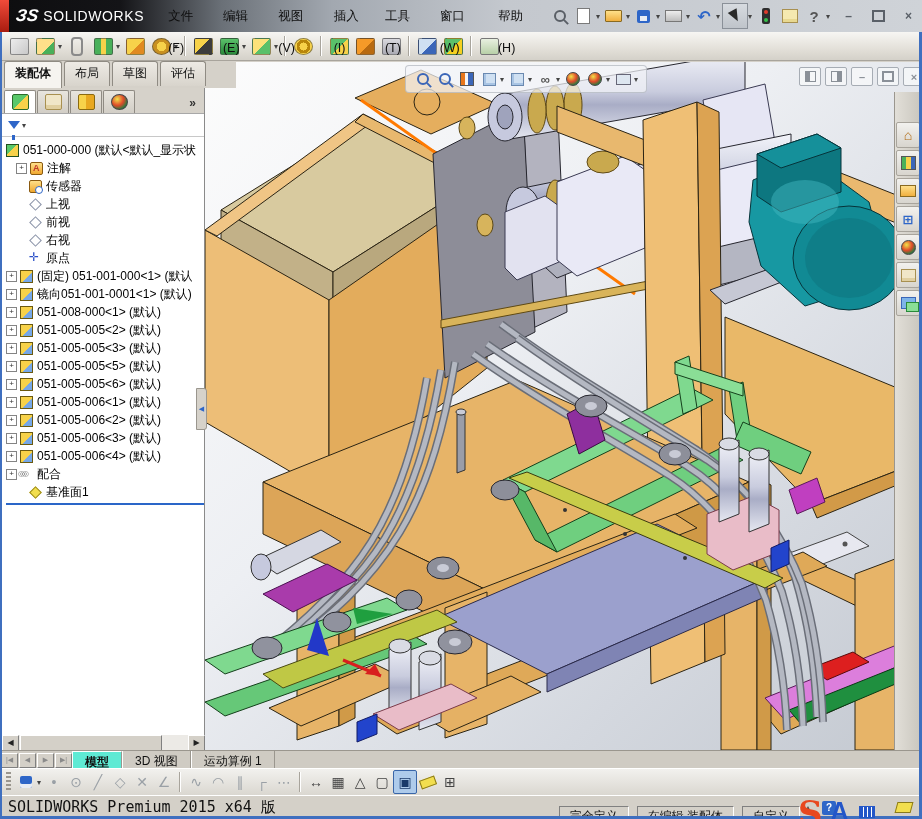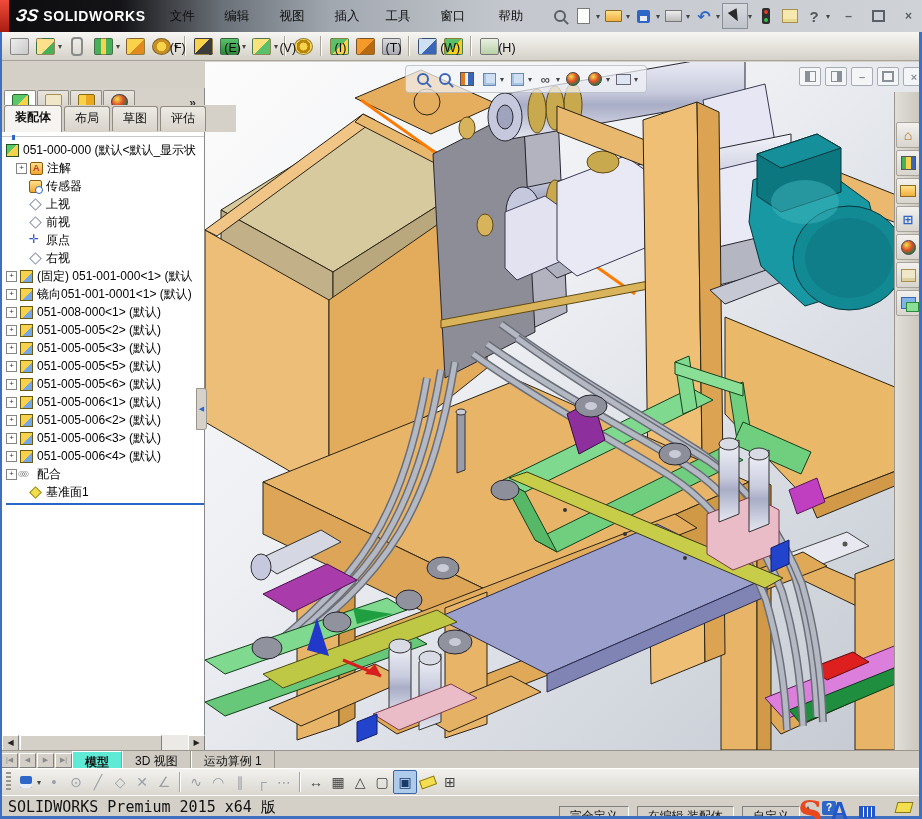--- a/index.html
+++ b/index.html
@@ -11,21 +11,21 @@
   .edge-r{right:0;top:32px;width:3px;height:787px}
   .edge-b{left:0;bottom:0;width:922px;height:3px}
 
   
   #titlebar{position:absolute;left:0;top:0;width:922px;height:32px;
     background:linear-gradient(90deg,#0D0D0F 0%,#141417 13%,#6A7077 24%,#A2A8B0 36%,#C4C8CE 55%,#CFD3D8 100%);
     display:flex;align-items:center;z-index:50;}
   .red-accent{position:absolute;left:0;top:0;width:9px;height:32px;background:linear-gradient(#F04B3A,#A81C10);}
   .logo{margin-left:16px;display:flex;align-items:center;color:#fff;white-space:nowrap;}
   .logo-glyph{font-style:italic;font-weight:bold;font-size:17px;margin-right:5px;transform:skewX(-8deg);}
-  .logo-text{font-weight:bold;font-size:14px;letter-spacing:.6px;text-align:right;}
+  .logo-text{font-weight:normal;font-size:14px;letter-spacing:.6px;text-align:right;}
   #menubar{display:flex;margin-left:14px;}
   .menu-item{padding:0 10px;height:32px;line-height:32px;font-size:12.5px;color:#0E0E0E;cursor:default;}
   #quickbar{display:flex;align-items:center;margin-left:4px;}
   .q{width:24px;height:24px;display:flex;align-items:center;justify-content:center;position:relative;}
   .caret{font-size:8px;color:#444;margin:0 2px 0 0;}
   .q-search i{display:block;width:8px;height:8px;border:2px solid #5A5F66;border-radius:50%;position:relative;}
   .q-search i::after{content:"";position:absolute;width:6px;height:2px;background:#5A5F66;transform:rotate(45deg);right:-5px;bottom:-3px;}
   .q-new i{display:block;width:11px;height:14px;background:#fff;border:1px solid #7A7A7A;}
   .q-open i{display:block;width:15px;height:10px;background:linear-gradient(#FFE08A,#F0B040);border:1px solid #8A6A20;border-radius:1px;}
   .q-save i{display:block;width:13px;height:13px;background:#2E66C8;border-radius:2px;position:relative;}
@@ -58,21 +58,21 @@
   .a-green i{background:linear-gradient(#5AC06A,#2A8A3A);}
   .a-exp i{background:linear-gradient(135deg,#FBE27A 50%,#5AC06A 50%);}
   .a-gear i{background:radial-gradient(circle at 50% 50%,#F7D24A 35%,#B8860B 36% 60%,#F7D24A 61%);border-radius:50%;}
   .a-wrench i{background:linear-gradient(135deg,#5AC06A 50%,#F7D24A 50%);}
   .a-bolt i{background:linear-gradient(135deg,#F59A28 55%,#B86A10 55%);}
   .a-gray i{background:linear-gradient(#D9D9DE,#ABABB4);}
   .a-sect i{background:linear-gradient(135deg,#CFE0F2 55%,#3B66B8 55%);}
   .a-warn i{background:linear-gradient(135deg,#5AC06A 50%,#F5D020 50%);}
   .a-img i{background:linear-gradient(#E8F0E0,#B8D0A8);border:1px solid #777;}
   
-  #cmdtabs{position:absolute;left:0;top:61px;width:236px;height:27px;background:#D5D1C9;display:flex;align-items:center;padding-left:4px;box-sizing:border-box;z-index:35;margin-top:44px;}
+  #cmdtabs{position:absolute;left:0;top:61px;width:236px;height:27px;background:#D5D1C9;display:flex;align-items:flex-start;padding-left:4px;box-sizing:border-box;z-index:35;}
   .ctab{padding:3px 10px 4px;margin-right:2px;font-size:12px;border:1px solid #8F8B83;border-bottom:none;border-radius:3px 3px 0 0;background:linear-gradient(#EDEAE4,#D8D4CC);white-space:nowrap;}
   .ctab.active{background:#F6F4F0;font-weight:bold;padding-bottom:6px;}
   
   #panel{position:absolute;left:2px;top:88px;width:203px;height:647px;background:#FFFFFF;border-right:1px solid #8A8A8A;box-sizing:border-box;z-index:30;}
   #panetabs{height:26px;background:#D6D2CA;display:flex;align-items:flex-end;padding:2px 2px 0;box-sizing:border-box;border-bottom:1px solid #A8A8A8;}
   .ptab{width:30px;height:22px;border:1px solid #8F8B83;border-bottom:none;margin-right:1px;display:flex;align-items:center;justify-content:center;background:linear-gradient(#E8E5DE,#D2CEC6);border-radius:2px 2px 0 0;}
   .ptab.active{background:#FFFFFF;}
   .ptab i{display:block;width:15px;height:14px;border-radius:2px;}
   .pt-tree i{background:linear-gradient(135deg,#59C86A 50%,#F7D24A 50%);border:1px solid #2A6A2A;}
   .pt-prop i{background:#F0E6C8;border:1px solid #A89050;box-shadow:inset 0 -4px 0 #E0CFA0;}
@@ -573,28 +573,28 @@
         </div>
       <div class="trow">
           <span class="ind"></span>
           <span class="spc"></span>
           <span class="tic tic-plane"></span>
           <span class="tlabel">前视</span>
         </div>
       <div class="trow">
           <span class="ind"></span>
           <span class="spc"></span>
+          <span class="tic tic-plane"></span>
+          <span class="tlabel">右视</span>
+        </div>
+      <div class="trow">
+          <span class="ind"></span>
+          <span class="spc"></span>
           <span class="tic tic-origin"></span>
           <span class="tlabel">原点</span>
-        </div>
-      <div class="trow">
-          <span class="ind"></span>
-          <span class="spc"></span>
-          <span class="tic tic-plane"></span>
-          <span class="tlabel">右视</span>
         </div>
       <div class="trow">
           <span class="exp"></span>
           <span class="tic tic-part"></span>
           <span class="tlabel">(固定) 051-001-000&lt;1&gt; (默认</span>
         </div>
       <div class="trow">
           <span class="exp"></span>
           <span class="tic tic-part"></span>
           <span class="tlabel">镜向051-001-0001&lt;1&gt; (默认)</span>

